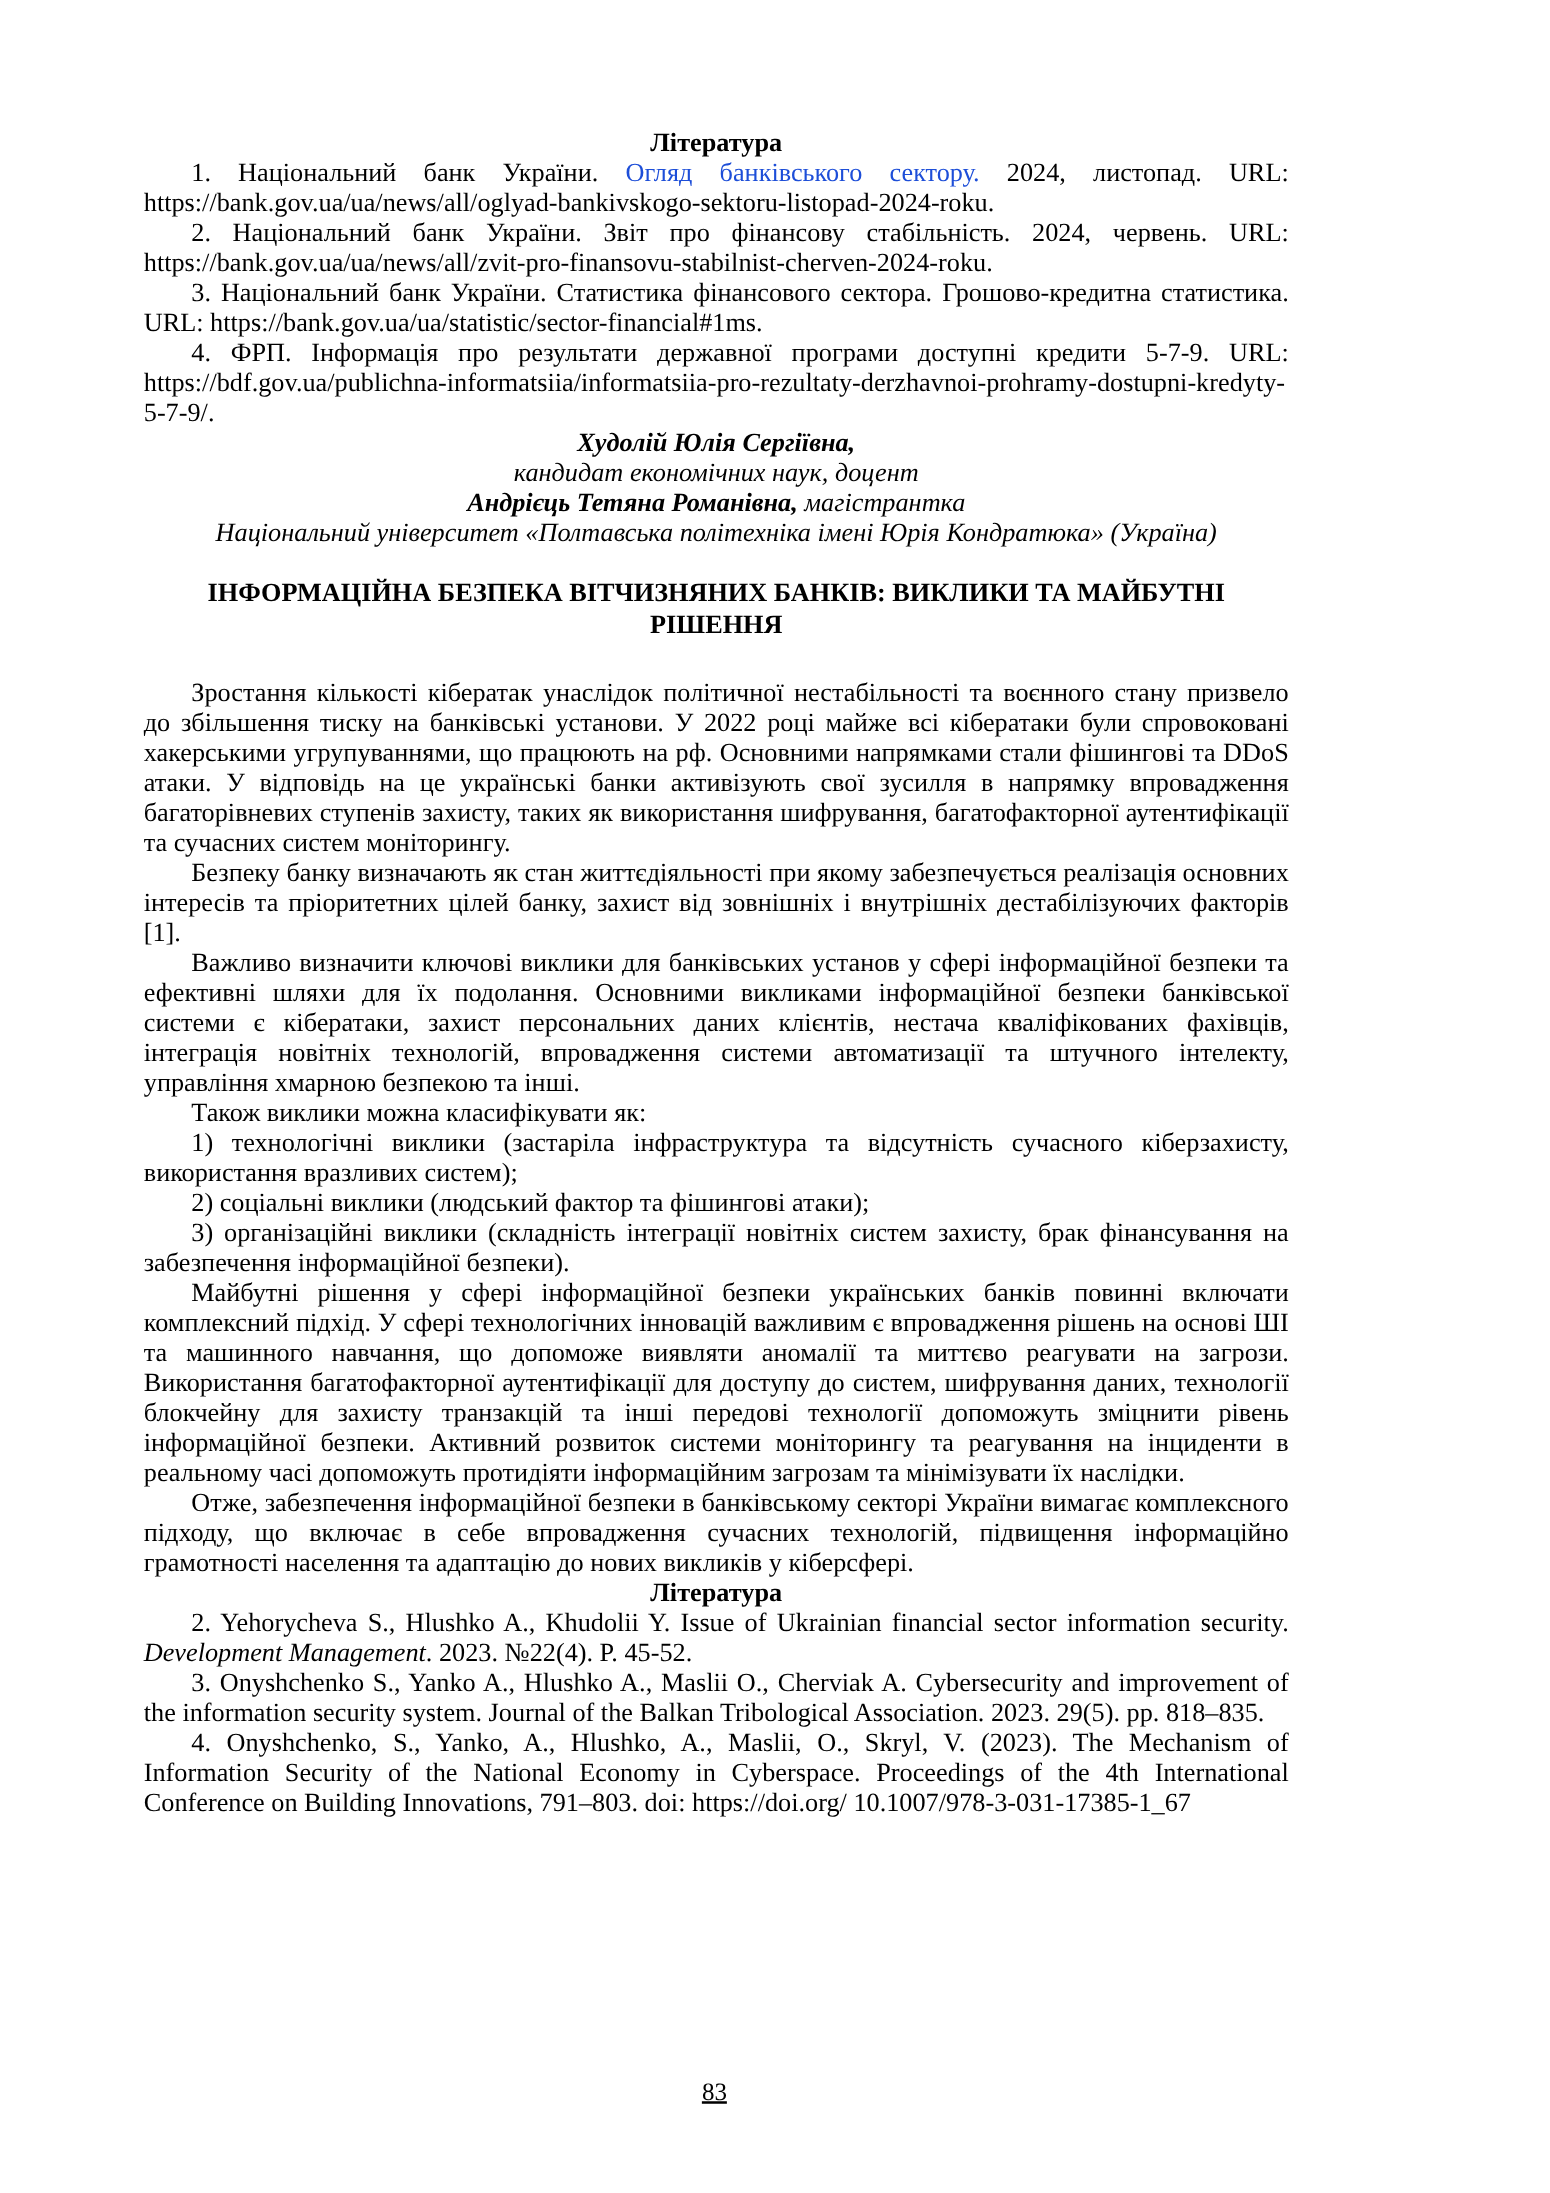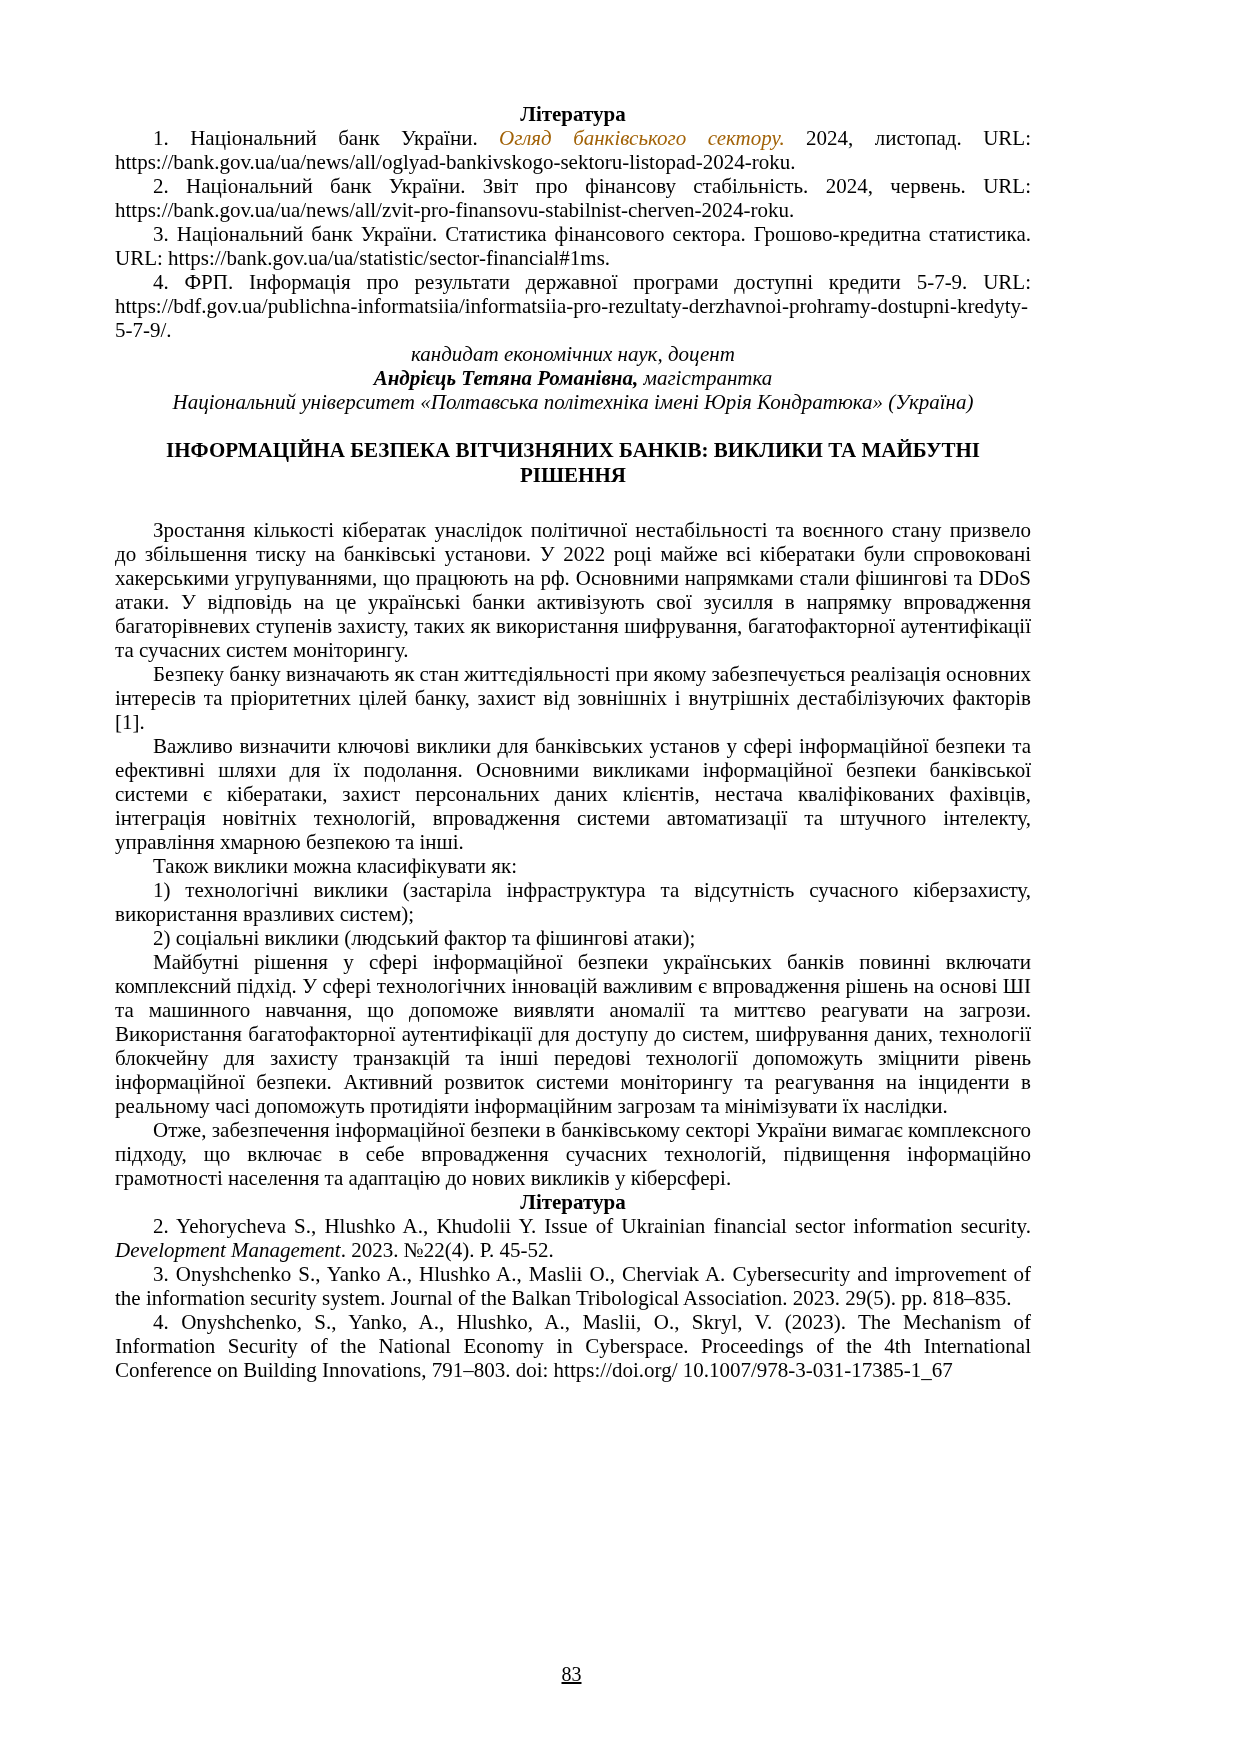--- a/index.html
+++ b/index.html
@@ -22,21 +22,21 @@
     text-align: center;
     font-weight: bold;
     font-size: 21px;
     line-height: 24px;
   }
   .ref, .body-p {
     text-align: justify;
     text-indent: 38px;
     overflow-wrap: break-word;
   }
-  .muted { color: #a16207; font-style: italic; }
+  .muted { color: #1d4ed8; }
   .i  { font-style: italic; }
   .bi { font-style: italic; font-weight: bold; }
   .udc { font-weight: bold; margin-top: 64px; }
   .center { text-align: center; }
   .article-title {
     margin: 24px 0 0 0;
     text-align: center;
     font-weight: bold;
     font-size: 21px;
     line-height: 25px;
@@ -61,34 +61,36 @@
     <h3 class="heading">Література</h3>
     <p class="ref"><span>1. Національний банк України. </span><span class="muted">Огляд банківського сектору.</span><span> 2024, листопад. URL: https://bank.gov.ua/ua/news/all/oglyad-bankivskogo-sektoru-listopad-2024-roku.</span></p>
     <p class="ref">2. Національний банк України. Звіт про фінансову стабільність. 2024, червень. URL: https://bank.gov.ua/ua/news/all/zvit-pro-finansovu-stabilnist-cherven-2024-roku.</p>
     <p class="ref">3. Національний банк України. Статистика фінансового сектора. Грошово-кредитна статистика. URL: https://bank.gov.ua/ua/statistic/sector-financial#1ms.</p>
     <p class="ref">4. ФРП. Інформація про результати державної програми доступні кредити 5-7-9. URL: https://bdf.gov.ua/publichna-informatsiia/informatsiia-pro-rezultaty-derzhavnoi-prohramy-dostupni-kredyty-5-7-9/.</p>
   </section>
 
   <section>
 
     <div>
+      <p class="center"><span class="bi">Худолій Юлія Сергіївна,</span></p>
       <p class="center i">кандидат економічних наук, доцент</p>
       <p class="center"><span class="bi">Андрієць Тетяна Романівна,</span><span class="i"> магістрантка</span></p>
       <p class="center i">Національний університет «Полтавська політехніка імені Юрія Кондратюка» (Україна)</p>
     </div>
 
     <h2 class="article-title">ІНФОРМАЦІЙНА БЕЗПЕКА ВІТЧИЗНЯНИХ БАНКІВ: ВИКЛИКИ ТА МАЙБУТНІ РІШЕННЯ</h2>
 
     <div>
       <p class="body-p first-para">Зростання кількості кібератак унаслідок політичної нестабільності та воєнного стану призвело до збільшення тиску на банківські установи. У 2022 році майже всі кібератаки були спровоковані хакерськими угрупуваннями, що працюють на рф. Основними напрямками стали фішингові та DDoS атаки. У відповідь на це українські банки активізують свої зусилля в напрямку впровадження багаторівневих ступенів захисту, таких як використання шифрування, багатофакторної аутентифікації та сучасних систем моніторингу.</p>
       <p class="body-p">Безпеку банку визначають як стан життєдіяльності при якому забезпечується реалізація основних інтересів та пріоритетних цілей банку, захист від зовнішніх і внутрішніх дестабілізуючих факторів [1].</p>
       <p class="body-p">Важливо визначити ключові виклики для банківських установ у сфері інформаційної безпеки та ефективні шляхи для їх подолання. Основними викликами інформаційної безпеки банківської системи є кібератаки, захист персональних даних клієнтів, нестача кваліфікованих фахівців, інтеграція новітніх технологій, впровадження системи автоматизації та штучного інтелекту, управління хмарною безпекою та інші.</p>
       <p class="body-p">Також виклики можна класифікувати як:</p>
       <p class="body-p">1) технологічні виклики (застаріла інфраструктура та відсутність сучасного кіберзахисту, використання вразливих систем);</p>
       <p class="body-p">2) соціальні виклики (людський фактор та фішингові атаки);</p>
+      <p class="body-p">3) організаційні виклики (складність інтеграції новітніх систем захисту, брак фінансування на забезпечення інформаційної безпеки).</p>
       <p class="body-p">Майбутні рішення у сфері інформаційної безпеки українських банків повинні включати комплексний підхід. У сфері технологічних інновацій важливим є впровадження рішень на основі ШІ та машинного навчання, що допоможе виявляти аномалії та миттєво реагувати на загрози. Використання багатофакторної аутентифікації для доступу до систем, шифрування даних, технології блокчейну для захисту транзакцій та інші передові технології допоможуть зміцнити рівень інформаційної безпеки. Активний розвиток системи моніторингу та реагування на інциденти в реальному часі допоможуть протидіяти інформаційним загрозам та мінімізувати їх наслідки.</p>
       <p class="body-p">Отже, забезпечення інформаційної безпеки в банківському секторі України вимагає комплексного підходу, що включає в себе впровадження сучасних технологій, підвищення інформаційно грамотності населення та адаптацію до нових викликів у кіберсфері.</p>
     </div>
 
     <h3 class="heading">Література</h3>
     <div>
       <p class="ref"><span>2. Yehorycheva S., Hlushko A., Khudolii Y. Issue of Ukrainian financial sector information security. </span><span class="i">Development Management</span><span>. 2023. №22(4). P. 45-52.</span></p>
       <p class="ref">3. Onyshchenko S., Yanko A., Hlushko A., Maslii O., Cherviak A. Cybersecurity and improvement of the information security system. Journal of the Balkan Tribological Association. 2023. 29(5). pp. 818–835.</p>
       <p class="ref">4. Onyshchenko, S., Yanko, A., Hlushko, A., Maslii, O., Skryl, V. (2023). The Mechanism of Information Security of the National Economy in Cyberspace. Proceedings of the 4th International Conference on Building Innovations, 791–803. doi: https://doi.org/ 10.1007/978-3-031-17385-1_67</p>
     </div>

